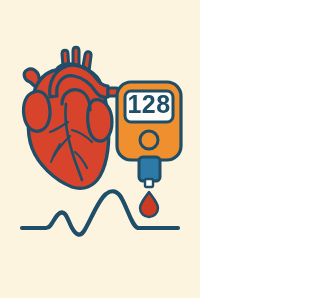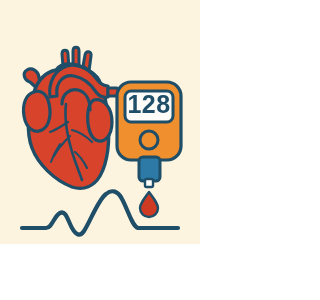--- a/index.html
+++ b/index.html
@@ -7,21 +7,21 @@
     margin: 0;
     padding: 0;
     background: #ffffff;
   }
   body {
     font-family: "Liberation Sans", sans-serif;
   }
   #poster {
     position: relative;
     width: 200px;
-    height: 244px;
+    height: 298px;
     overflow: hidden;
     background: #fdf4e0;
   }
   #poster svg {
     display: block;
     width: 200px;
     height: 300px;
   }
   .reading-text {
     font-family: "Liberation Sans", sans-serif;

